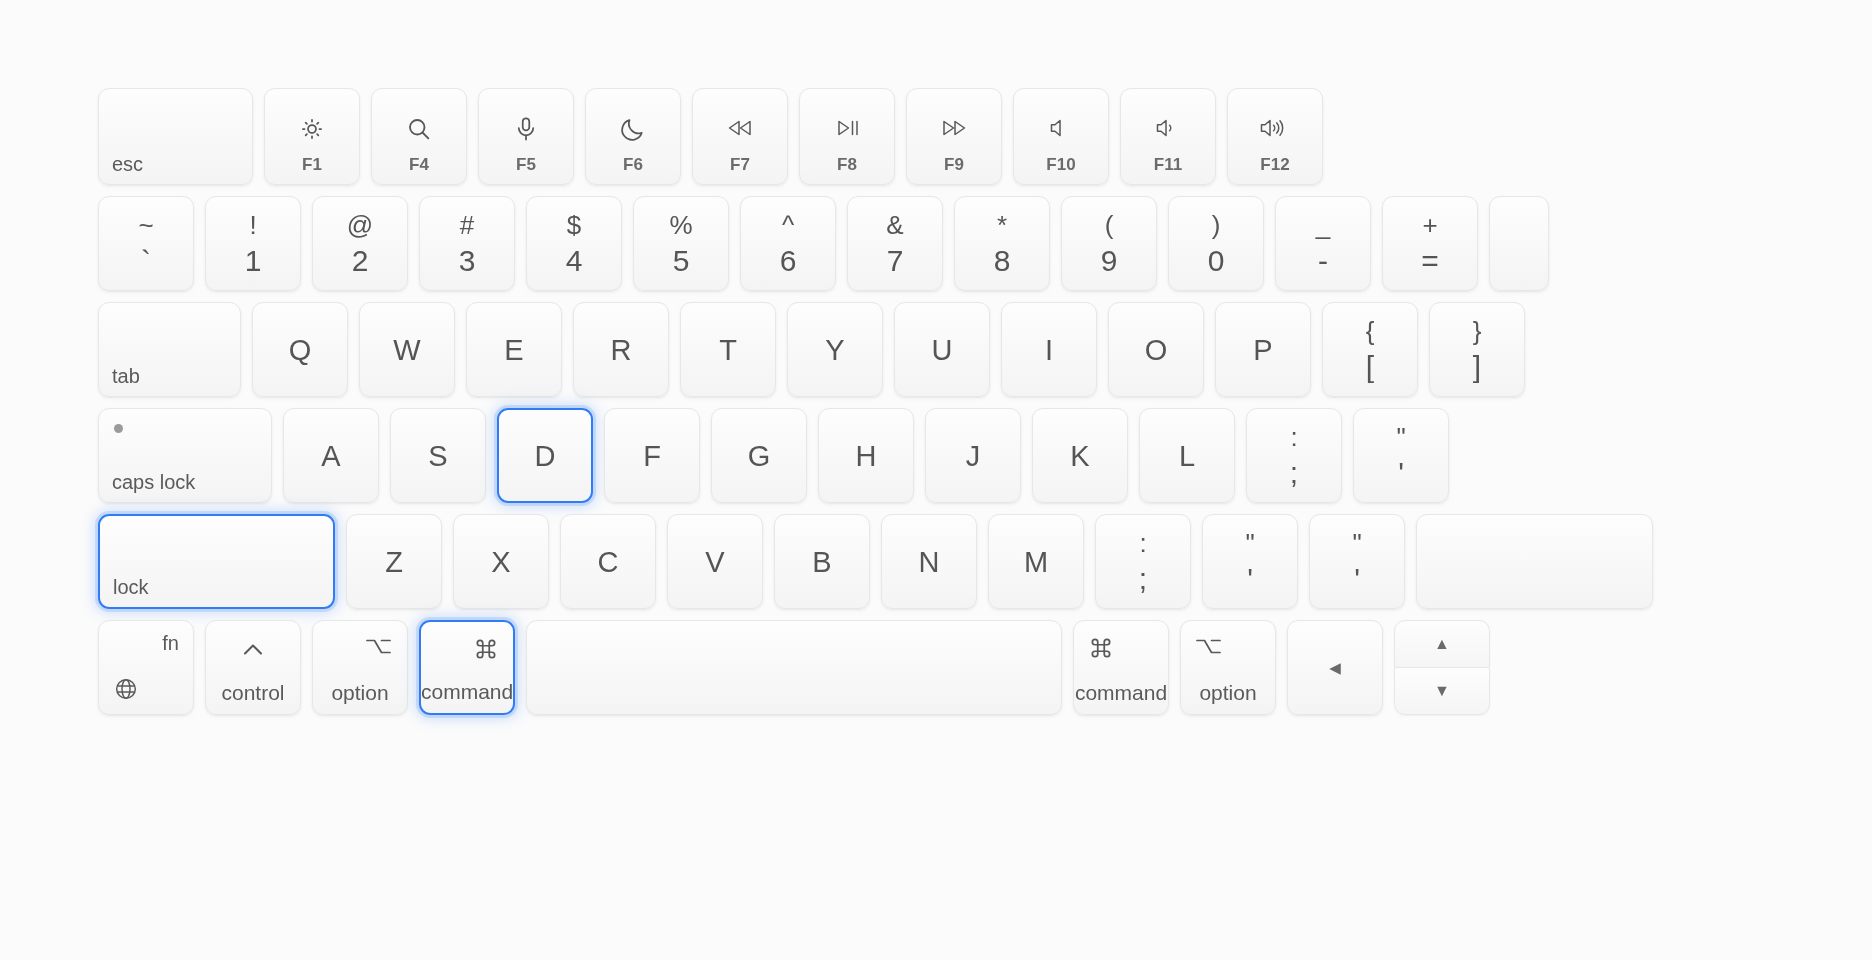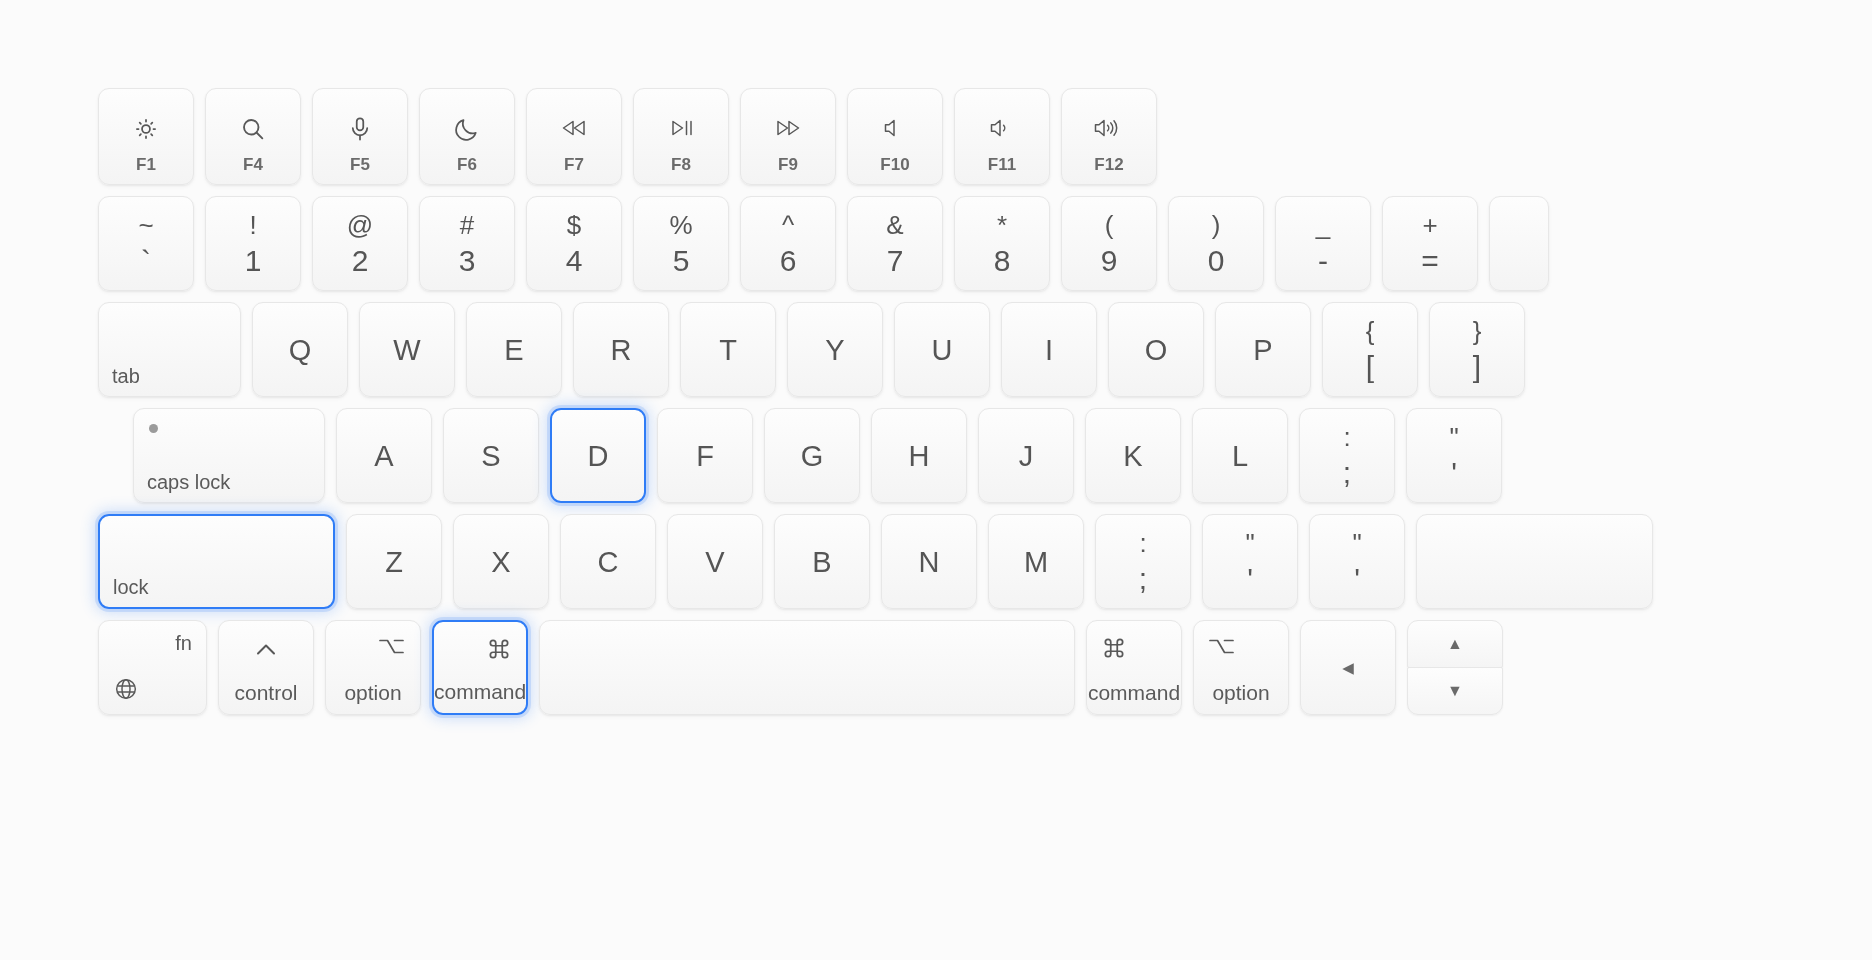--- a/index.html
+++ b/index.html
@@ -44,23 +44,23 @@
   .row-q .key{height:95px;}
   .row-a .key{height:95px;}
   .row-z .key{height:95px;}
   .row-mod .key{height:95px;}
 
   
   .w-unit{width:96px;}
   .w-esc{width:155px;}
   .w-tilde{width:96px;}
   .w-tab{width:143px;}
-  .w-caps{width:192px;margin-left:35px;}
+  .w-caps{width:174px;}
   .w-shift{width:237px;}
-  .w-fn{width:109px;}
+  .w-fn{width:96px;}
   .w-mod{width:96px;}
   .w-space{width:536px;}
   .w-arrow{width:96px;}
   .w-cut{width:60px;}
 
   
   .lbl-bl{
     position:absolute;
     left:13px;bottom:10px;
     font-size:20px;
@@ -164,20 +164,23 @@
     overflow:hidden;
   }
 </style>
 </head>
 <body>
 
 <div id="keyboard">
 
   <div class="krow row-fn">
 
+    <div class="key w-esc">
+      <span class="lbl-bl">esc</span>
+    </div>
 
     <div class="key w-unit">
       <span class="fn-ico">
         <svg width="28" height="28" viewBox="0 0 24 24" fill="none" stroke="#585858" stroke-width="1.5" stroke-linecap="round">
           <circle cx="12" cy="12" r="3.4"></circle>
           <path d="M12 4.2v1.4M12 18.4v1.4M4.2 12h1.4M18.4 12h1.4M6.6 6.6l1 1M16.4 16.4l1 1M17.4 6.6l-1 1M7.6 16.4l-1 1"></path>
         </svg>
       </span>
       <span class="fn-label">F1</span>
     </div>

